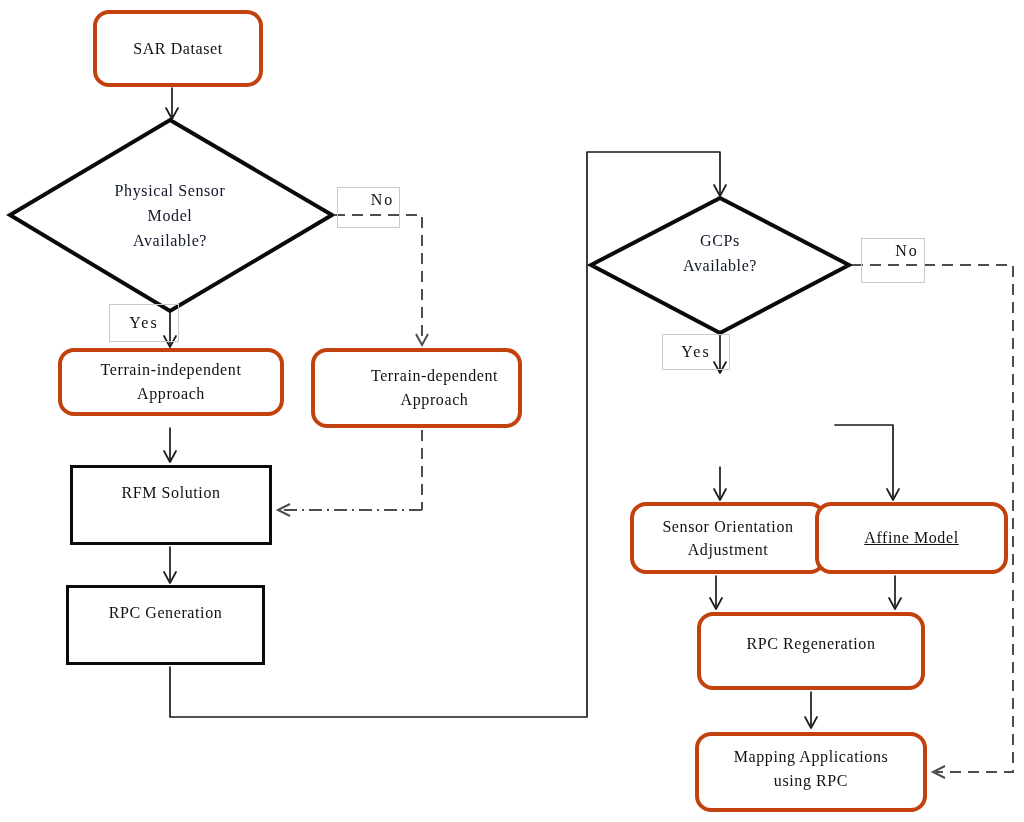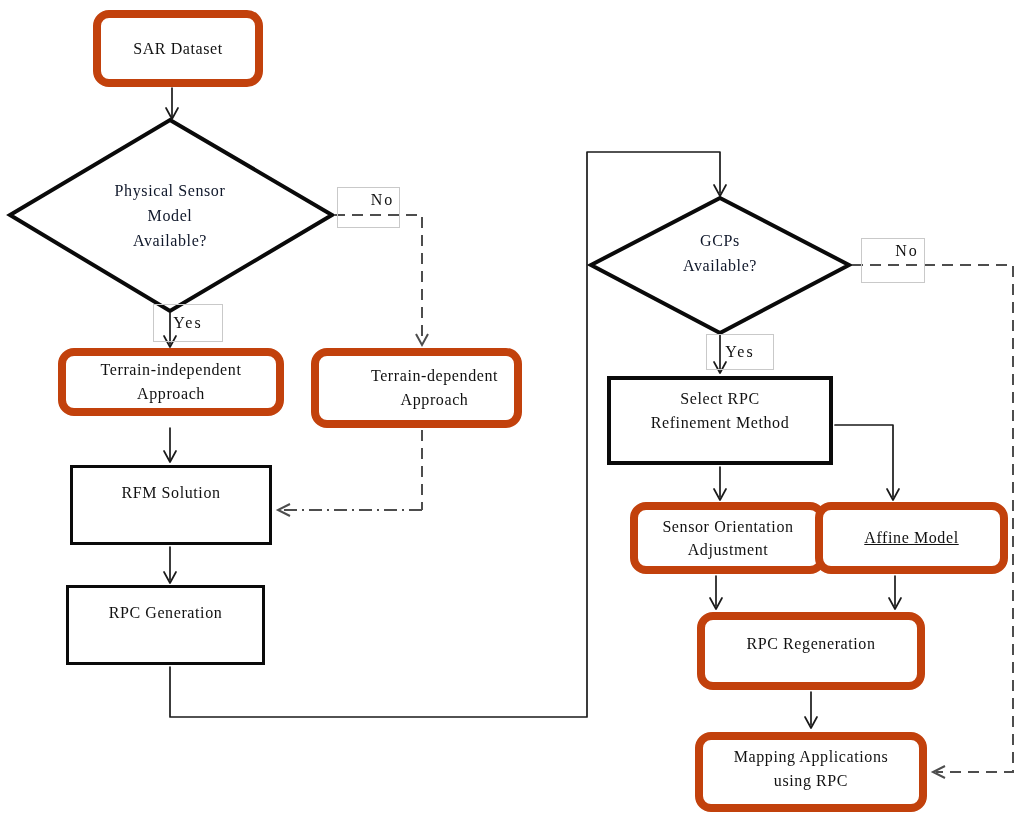--- a/index.html
+++ b/index.html
@@ -27,21 +27,21 @@
     justify-content: center;
     text-align: center;
     background: #ffffff;
     color: #111111;
     font-size: 16px;
     letter-spacing: 0.6px;
     line-height: 24px;
     white-space: pre-line;
   }
   .rounded {
-    border: 8px solid #c2410c;
+    border: 4px solid #c2410c;
     border-radius: 16px;
   }
   .rect {
     border: 3px solid #0a0a0a;
     border-radius: 0;
   }
   .rect-thick {
     border: 4px solid #0a0a0a;
     border-radius: 0;
   }
@@ -71,21 +71,21 @@
     position: absolute;
     display: flex;
     justify-content: center;
     color: #111111;
     font-size: 16px;
     letter-spacing: 2px;
     border: 1px solid #c9c9c9;
     background: transparent;
   }
   .edge-label.top-text { align-items: flex-start; padding-top: 3px; padding-left: 28px; }
-  .edge-label.mid-text { align-items: center; margin-left: 44px; }
+  .edge-label.mid-text { align-items: center; }
 </style>
 </head>
 <body>
 
 <div class="canvas">
 
   <svg class="edges" viewBox="0 0 1024 822">
 
     <polygon points="170,120 332,215 170,311 10,215" fill="#ffffff" stroke="#0a0a0a" stroke-width="4"></polygon>
     <polygon points="720,198 849,265 720,333 591,265" fill="#ffffff" stroke="#0a0a0a" stroke-width="4"></polygon>
@@ -164,24 +164,20 @@
 
   <div class="node rect top-align" style="left:66px; top:585px; width:199px; height:80px;">
     <span>RPC Generation</span>
   </div>
 
   <div class="diamond-label" style="left:640px; top:228px; width:160px; height:74px;">
     <span>GCPs
 Available?</span>
   </div>
 
-  <div class="node rect-thick top-align" style="left:607px; top:376px; width:226px; height:89px; padding-top:7px;">
-    <span>Select RPC
-Refinement Method</span>
-  </div>
 
   <div class="node rounded" style="left:607px; top:502px; width:196px; height:72px; line-height:23px;margin-left:23px;">
     <span>Sensor Orientation
 Adjustment</span>
   </div>
 
   <div class="node rounded" style="left:815px; top:502px; width:193px; height:72px;text-decoration:underline;">
     <span>Affine Model</span>
   </div>
 

